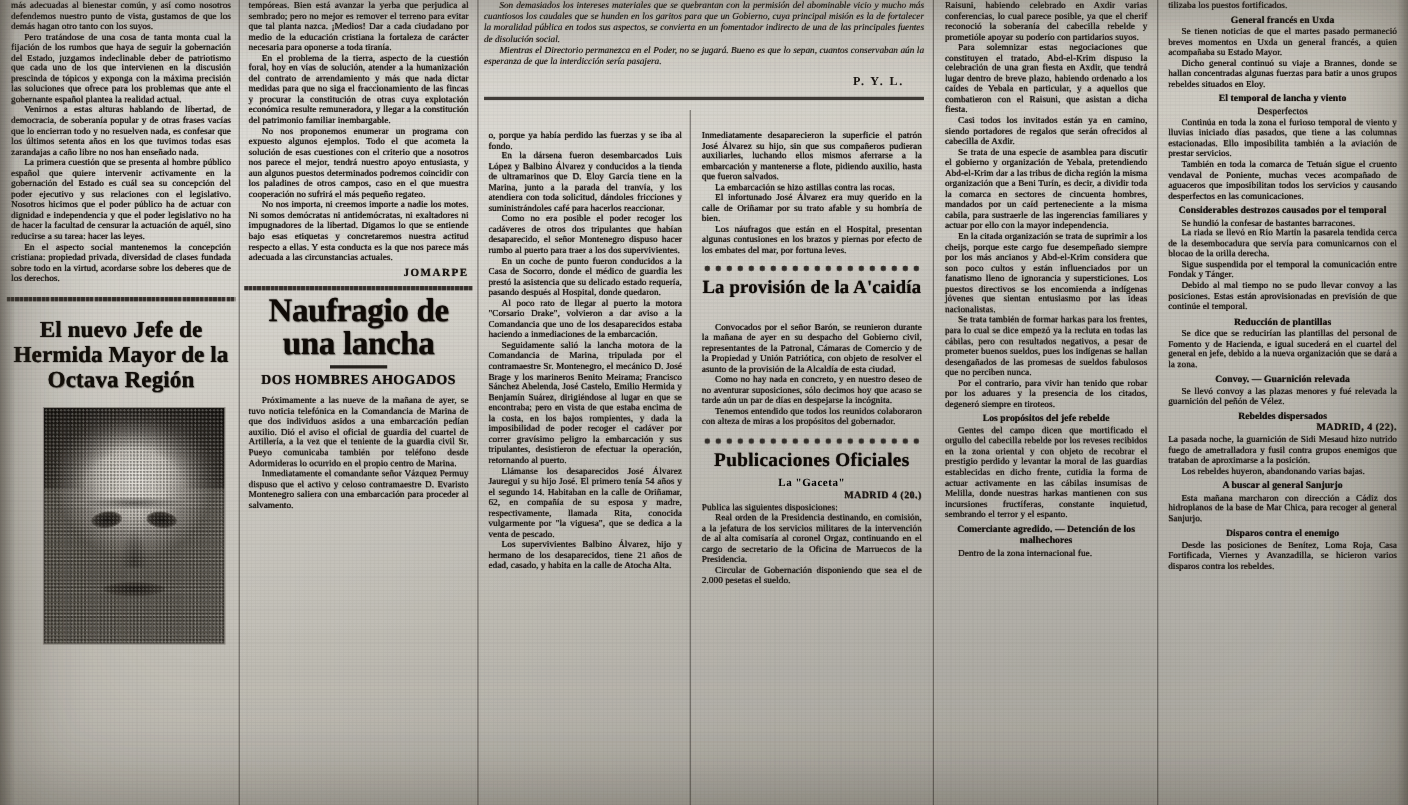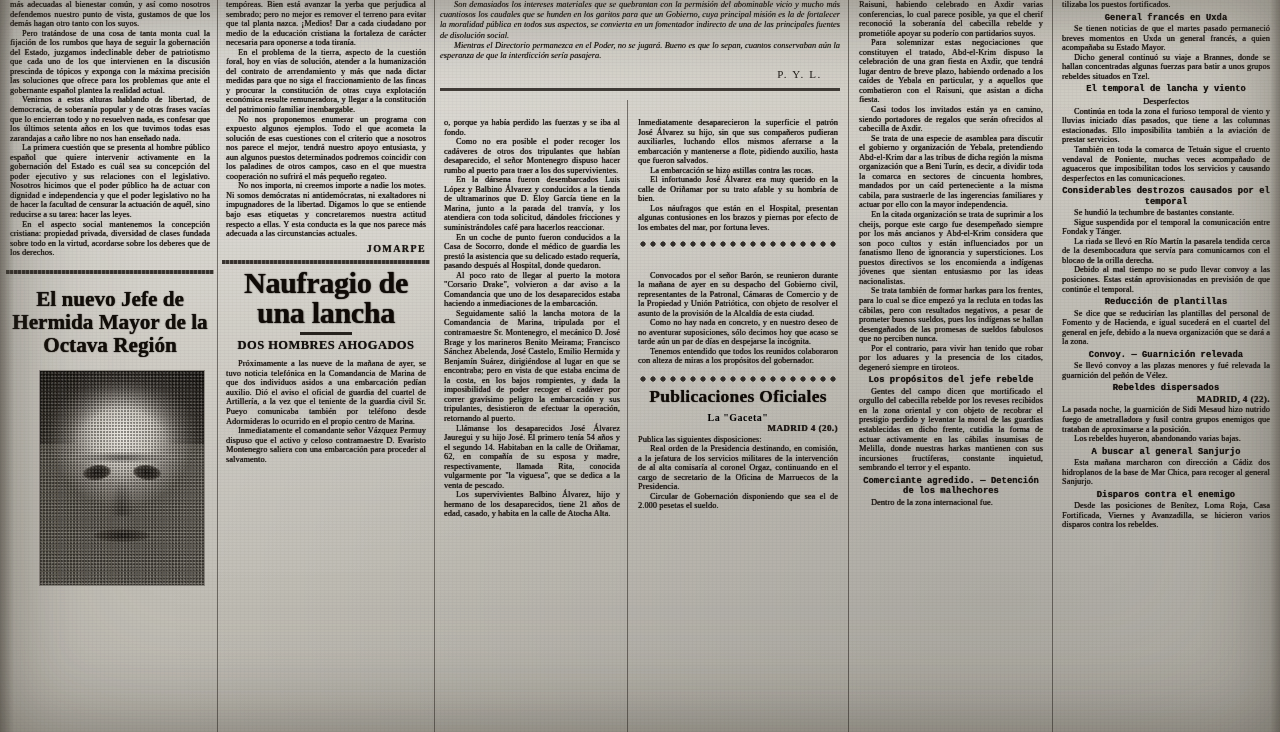--- a/index.html
+++ b/index.html
@@ -29,29 +29,28 @@
     font-size:8.3px;line-height:9.55px;text-align:justify;
     color:#241f1b;letter-spacing:.01em;
     -webkit-font-smoothing:none;
     text-shadow:0 0 .7px rgba(30,25,20,.85), .35px .2px .6px rgba(40,34,28,.45);
   }
   .bt p{margin:0 0 0 0;text-indent:12px;}
   .bt p.noind{text-indent:0;}
 
   .sig{text-align:right;font-weight:bold;font-size:10px;letter-spacing:.14em;
        margin-top:5px;color:#201c18;text-shadow:0 0 .8px rgba(25,20,16,.9);}
-  .sigc{text-align:right;font-weight:normal;font-size:11px;letter-spacing:.15em;
+  .sigc{text-align:right;font-weight:bold;font-size:11px;letter-spacing:.15em;
        margin-top:7px;padding-right:18px;color:#201c18;}
 
   
   .sub{
     text-align:center;font-weight:bold;font-size:8.8px;line-height:10.5px;
     margin:3px 0 1px;color:#1d1916;letter-spacing:.005em;
     text-shadow:0 0 .8px rgba(25,20,16,.9);
-    font-family:Liberation Mono, monospace;
   }
   .sub2{text-align:center;font-weight:normal;font-size:8.6px;line-height:10px;margin:1px 0 1px;color:#1d1916;}
   .dateline{text-align:right;font-weight:bold;font-size:9px;letter-spacing:.05em;margin:1px 0;}
 
   
   .ital{font-style:italic;font-size:8.4px;line-height:10.2px;text-align:justify;color:#241f1b;
         text-shadow:0 0 .7px rgba(30,25,20,.8);}
   .ital p{margin:0;text-indent:14px;}
 
   
@@ -198,40 +197,41 @@
         <p>Mientras el Directorio permanezca en el Poder, no se jugará. Bueno es que lo sepan, cuantos conservaban aún la esperanza de que la interdicción sería pasajera.</p>
       </div>
       <div class="sigc">P. Y. L.</div>
       <div style="height:8px"></div>
       <div class="thickrule"></div>
     </div>
 
     <div class="col" style="left:440px;top:118px;width:184px;bottom:0;">
       <div class="bt">
         <p class="noind">o, porque ya había perdido las fuerzas y se iba al fondo.</p>
+        <p>En la dársena fueron desembarcados Luis López y Balbino Álvarez y conducidos a la tienda de ultramarinos que D. Eloy García tiene en la Marina, junto a la parada del tranvía, y los atendiera con toda solicitud, dándoles fricciones y suministrándoles café para hacerlos reaccionar.</p>
         <p>Como no era posible el poder recoger los cadáveres de otros dos tripulantes que habían desaparecido, el señor Montenegro dispuso hacer rumbo al puerto para traer a los dos supervivientes.</p>
-        <p>En la dársena fueron desembarcados Luis López y Balbino Álvarez y conducidos a la tienda de ultramarinos que D. Eloy García tiene en la Marina, junto a la parada del tranvía, y los atendiera con toda solicitud, dándoles fricciones y suministrándoles café para hacerlos reaccionar.</p>
         <p>En un coche de punto fueron conducidos a la Casa de Socorro, donde el médico de guardia les prestó la asistencia que su delicado estado requería, pasando después al Hospital, donde quedaron.</p>
         <p>Al poco rato de llegar al puerto la motora "Corsario Drake", volvieron a dar aviso a la Comandancia que uno de los desaparecidos estaba haciendo a inmediaciones de la embarcación.</p>
         <p>Seguidamente salió la lancha motora de la Comandancia de Marina, tripulada por el contramaestre Sr. Montenegro, el mecánico D. José Brage y los marineros Benito Meirama; Francisco Sánchez Abelenda, José Castelo, Emilio Hermida y Benjamín Suárez, dirigiéndose al lugar en que se encontraba; pero en vista de que estaba encima de la costa, en los bajos rompientes, y dada la imposibilidad de poder recoger el cadáver por correr gravísimo peligro la embarcación y sus tripulantes, desistieron de efectuar la operación, retornando al puerto.</p>
         <p>Llámanse los desaparecidos José Álvarez Jauregui y su hijo José. El primero tenía 54 años y el segundo 14. Habitaban en la calle de Oriñamar, 62, en compañía de su esposa y madre, respectivamente, llamada Rita, conocida vulgarmente por "la viguesa", que se dedica a la venta de pescado.</p>
         <p>Los supervivientes Balbino Álvarez, hijo y hermano de los desaparecidos, tiene 21 años de edad, casado, y habita en la calle de Atocha Alta.</p>
       </div>
     </div>
 
     <div class="col" style="left:634px;top:118px;width:208px;bottom:0;">
       <div class="bt">
         <p class="noind">Inmediatamente desaparecieron la superficie el patrón José Álvarez su hijo, sin que sus compañeros pudieran auxiliarles, luchando ellos mismos aferrarse a la embarcación y mantenerse a flote, pidiendo auxilio, hasta que fueron salvados.</p>
         <p>La embarcación se hizo astillas contra las rocas.</p>
         <p>El infortunado José Álvarez era muy querido en la calle de Oriñamar por su trato afable y su hombría de bien.</p>
         <p>Los náufragos que están en el Hospital, presentan algunas contusiones en los brazos y piernas por efecto de los embates del mar, por fortuna leves.</p>
       </div>
 
       <div style="height:7px"></div>
       <div class="beads"></div>
+      <div class="hl-section" style="margin-top:3px;">La provisión de la A'caidía</div>
 
       <div class="bt" style="margin-top:23px;">
         <p>Convocados por el señor Barón, se reunieron durante la mañana de ayer en su despacho del Gobierno civil, representantes de la Patronal, Cámaras de Comercio y de la Propiedad y Unión Patriótica, con objeto de resolver el asunto de la provisión de la Alcaldía de esta ciudad.</p>
         <p>Como no hay nada en concreto, y en nuestro deseo de no aventurar suposiciones, sólo decimos hoy que acaso se tarde aún un par de días en despejarse la incógnita.</p>
         <p>Tenemos entendido que todos los reunidos colaboraron con alteza de miras a los propósitos del gobernador.</p>
       </div>
 
       <div style="height:9px"></div>
       <div class="beads"></div>
       <div class="hl-pub" style="margin-top:3px;">Publicaciones Oficiales</div>
@@ -259,29 +259,29 @@
         <div class="sub">Comerciante agredido. — Detención de los malhechores</div>
         <p>Dentro de la zona internacional fue.</p>
       </div>
     </div>
 
     <div class="col" style="left:1058px;width:216px;">
       <div class="bt">
         <p class="noind">tilizaba los puestos fortificados.</p>
         <div class="sub">General francés en Uxda</div>
         <p>Se tienen noticias de que el martes pasado permaneció breves momentos en Uxda un general francés, a quien acompañaba su Estado Mayor.</p>
-        <p>Dicho general continuó su viaje a Brannes, donde se hallan concentradas algunas fuerzas para batir a unos grupos rebeldes situados en Tzel.</p>
+        <p>Dicho general continuó su viaje a Brannes, donde se hallan concentradas algunas fuerzas para batir a unos grupos rebeldes situados en Eloy.</p>
         <div class="sub">El temporal de lancha y viento</div>
         <div class="sub2">Desperfectos</div>
         <p>Continúa en toda la zona el furioso temporal de viento y lluvias iniciado días pasados, que tiene a las columnas estacionadas. Ello imposibilita también a la aviación de prestar servicios.</p>
         <p>También en toda la comarca de Tetuán sigue el cruento vendaval de Poniente, muchas veces acompañado de aguaceros que imposibilitan todos los servicios y causando desperfectos en las comunicaciones.</p>
         <div class="sub">Considerables destrozos causados por el temporal</div>
-        <p>Se hundió la techumbre de bastantes constante.</p>
+        <p>Se hundió la confesar de bastantes barracones.</p>
+        <p>La riada se llevó en Río Martín la pasarela tendida cerca de la desembocadura que servía para comunicarnos con el blocao de la orilla derecha.</p>
         <p>Sigue suspendida por el temporal la comunicación entre Fondak y Tánger.</p>
-        <p>La riada se llevó en Río Martín la pasarela tendida cerca de la desembocadura que servía para comunicarnos con el blocao de la orilla derecha.</p>
         <p>Debido al mal tiempo no se pudo llevar convoy a las posiciones. Estas están aprovisionadas en previsión de que continúe el temporal.</p>
         <div class="sub">Reducción de plantillas</div>
         <p>Se dice que se reducirían las plantillas del personal de Fomento y de Hacienda, e igual sucederá en el cuartel del general en jefe, debido a la nueva organización que se dará a la zona.</p>
         <div class="sub">Convoy. — Guarnición relevada</div>
         <p>Se llevó convoy a las plazas menores y fué relevada la guarnición del peñón de Vélez.</p>
         <div class="sub">Rebeldes dispersados</div>
         <div class="dateline">MADRID, 4 (22).</div>
         <p class="noind">La pasada noche, la guarnición de Sidi Mesaud hizo nutrido fuego de ametralladora y fusil contra grupos enemigos que trataban de aproximarse a la posición.</p>
         <p>Los rebeldes huyeron, abandonando varias bajas.</p>
         <div class="sub">A buscar al general Sanjurjo</div>

